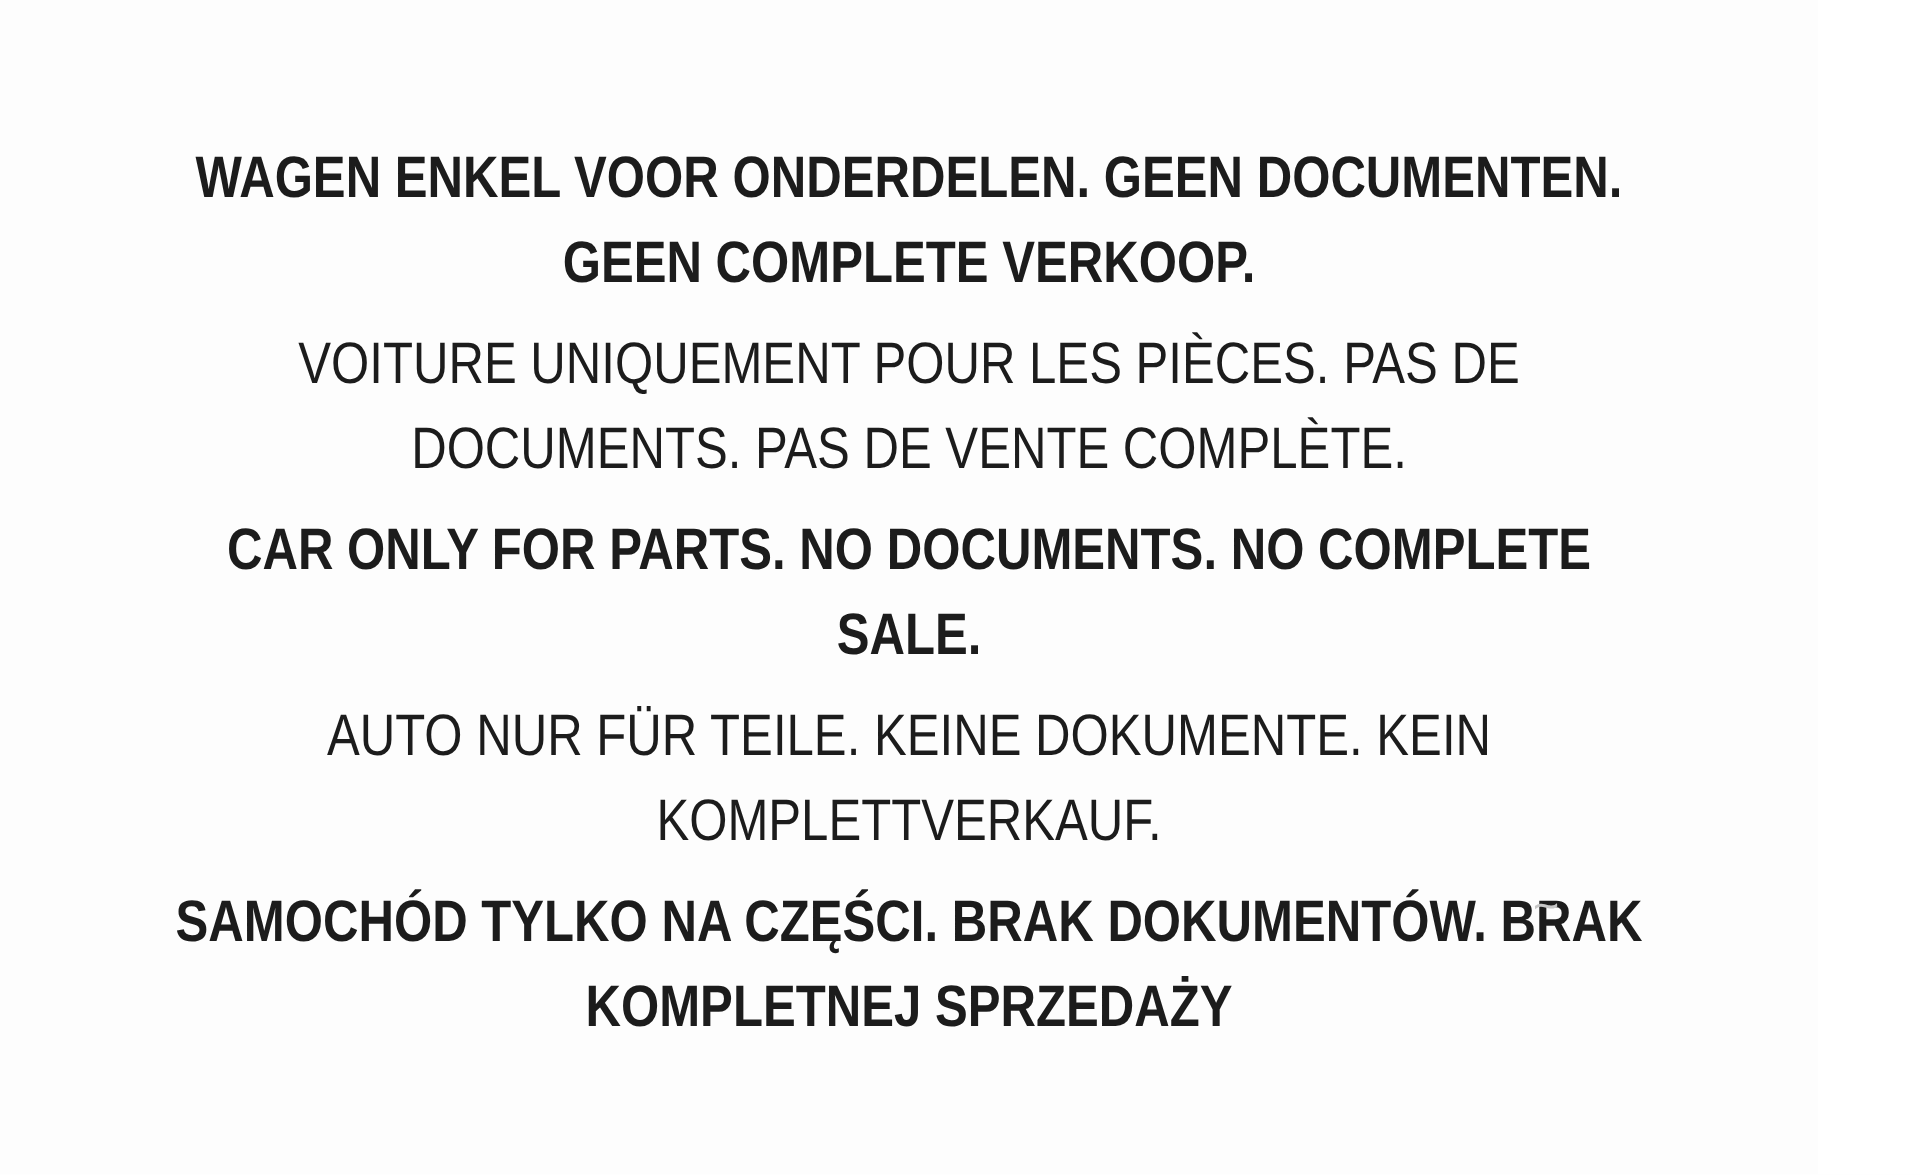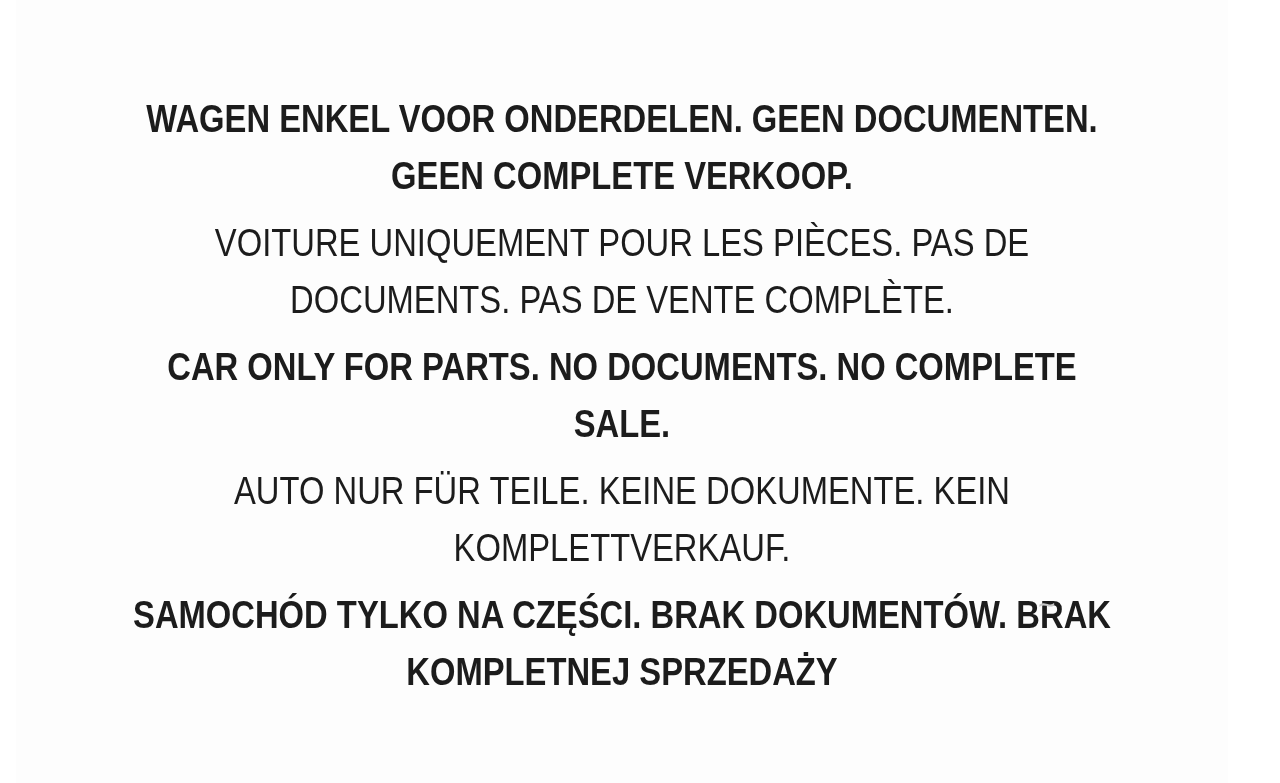--- a/index.html
+++ b/index.html
@@ -11,21 +11,20 @@
     height: 783px;
     font-family: "Liberation Sans", sans-serif;
     background: #ffffff;
   }
   .page {
     position: relative;
     width: 1212px;
     height: 783px;
     background: #fdfdfd;
     overflow: hidden;
-    margin-left: 16px;
   }
   .notice {
     padding-top: 90px;
     transform: scaleX(0.84);
     transform-origin: 50% 0;
   }
   .para {
     margin: 0 0 10px 0;
     text-align: center;
   }

